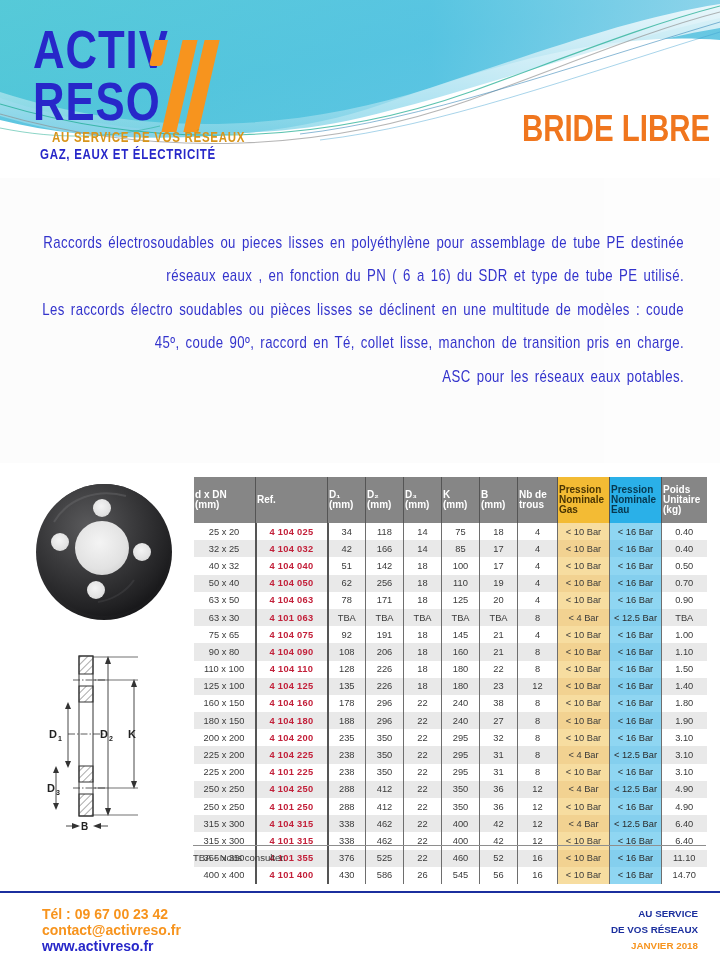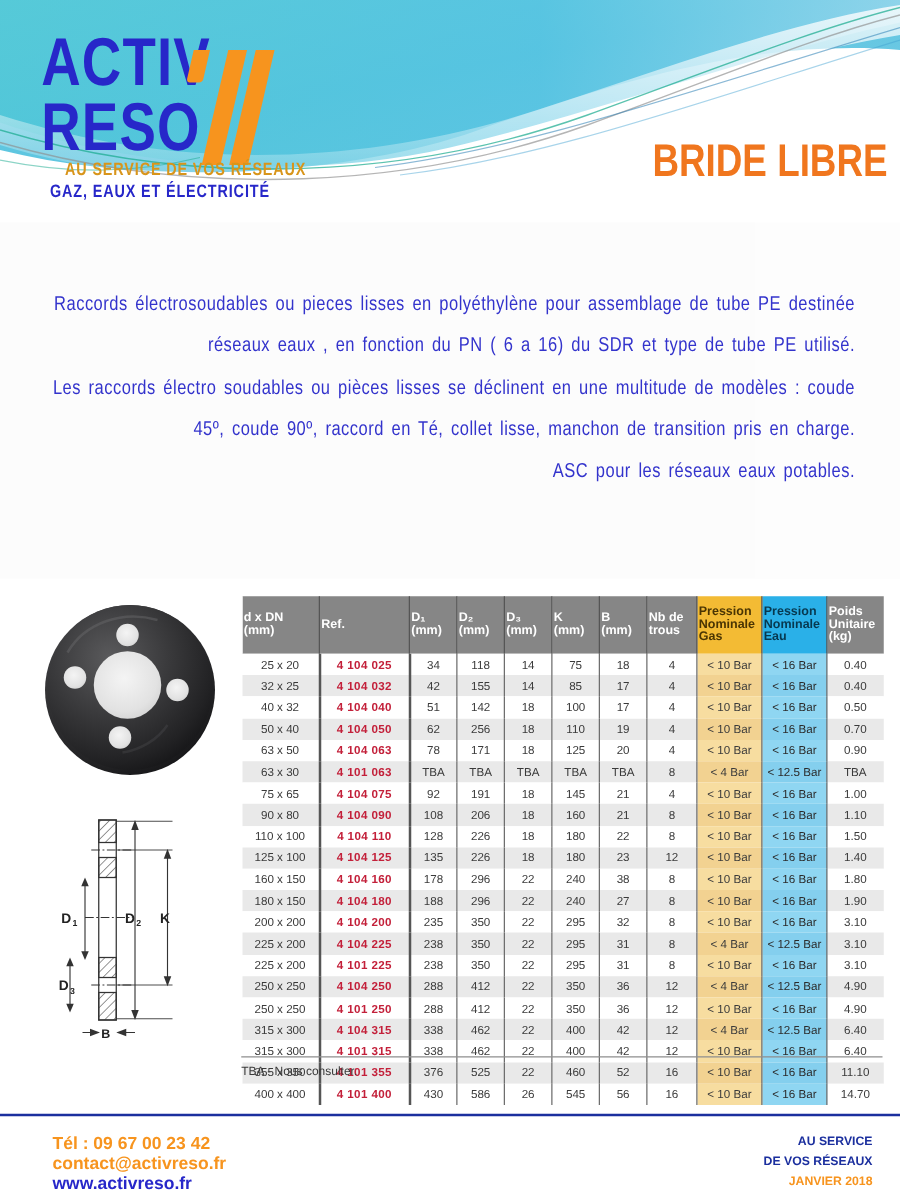--- a/index.html
+++ b/index.html
@@ -348,21 +348,21 @@
               <td>18</td>
               <td>4</td>
               <td class="gas">&lt; 10 Bar</td>
               <td class="eau">&lt; 16 Bar</td>
               <td class="last">0.40</td>
             </tr>
             <tr class="alt">
               <td class="first">32 x 25</td>
               <td class="ref">4 104 032</td>
               <td>42</td>
-              <td>155</td>
+              <td>166</td>
               <td>14</td>
               <td>85</td>
               <td>17</td>
               <td>4</td>
               <td class="gas">&lt; 10 Bar</td>
               <td class="eau">&lt; 16 Bar</td>
               <td class="last">0.40</td>
             </tr>
             <tr>
               <td class="first">40 x 32</td>

